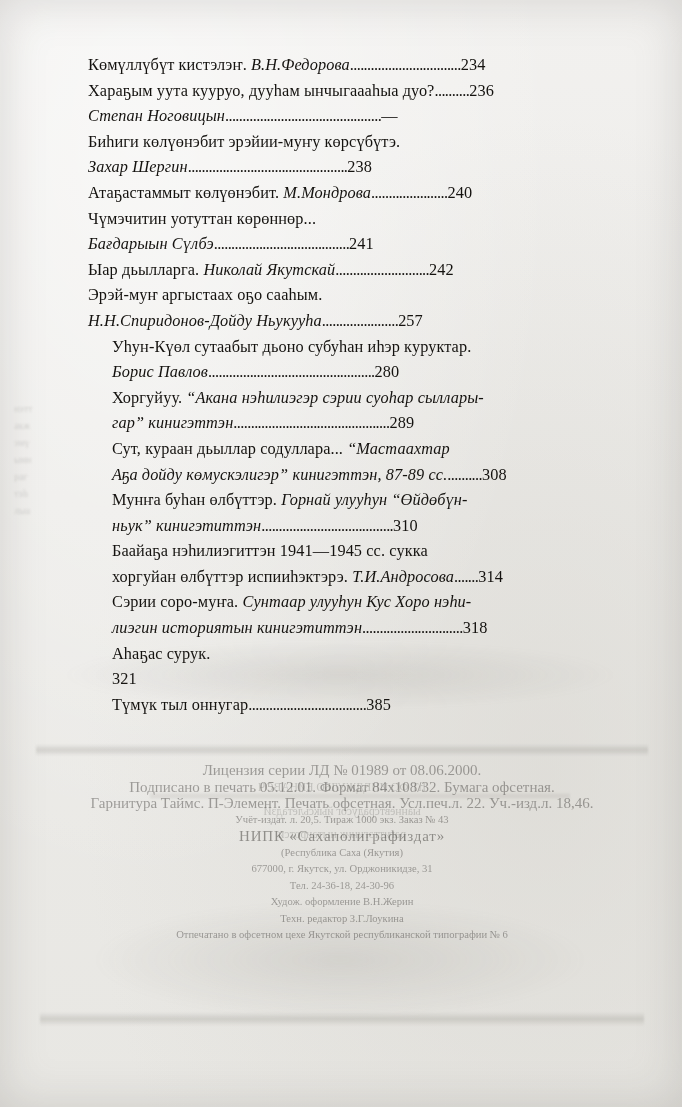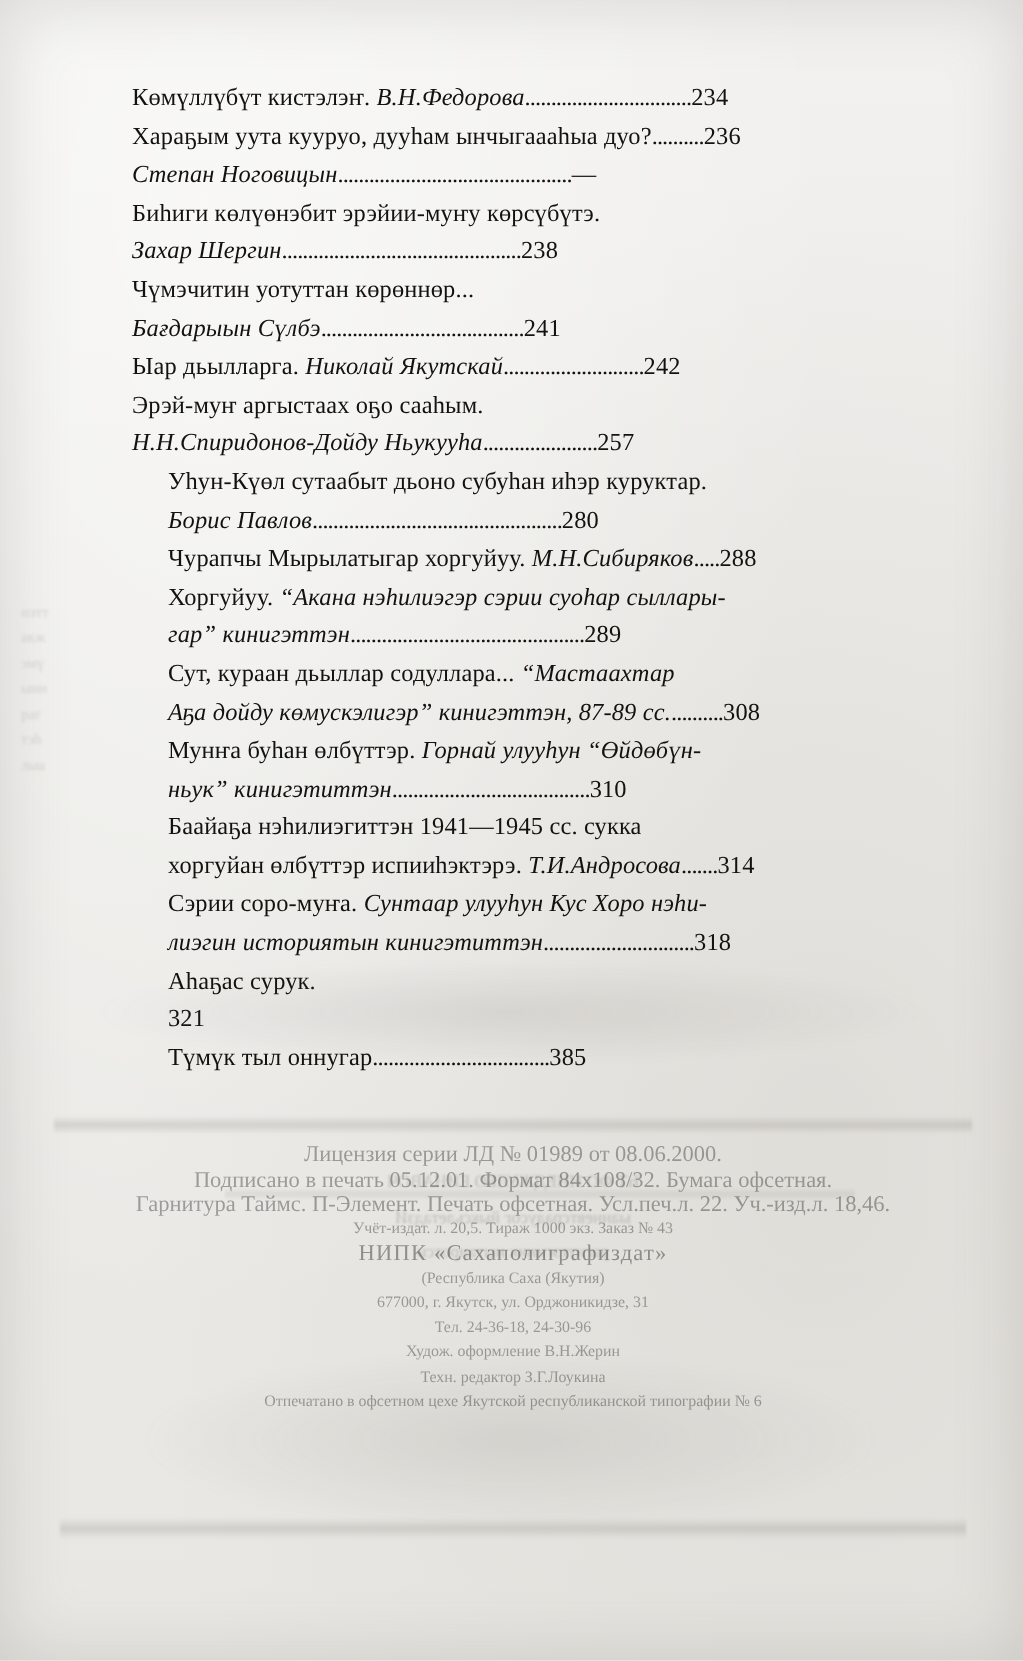--- a/index.html
+++ b/index.html
@@ -161,20 +161,24 @@
     </div>
 
     <div class="entry">
       <span>Биһиги көлүөнэбит эрэйии-муҥу көрсүбүтэ.</span>
     </div>
 
     <div class="entry">
       <span class="it">Захар Шергин</span><span class="leader">..............................................</span><span class="pg">238</span>
     </div>
 
+    <div class="entry">
+      <span>Атаҕастаммыт көлүөнэбит.</span>
+      <span class="it">М.Мондрова</span><span class="leader">......................</span><span class="pg">240</span>
+    </div>
 
     <div class="entry">
       <span>Чүмэчитин уотуттан көрөннөр...</span>
     </div>
 
     <div class="entry">
       <span class="it">Бағдарыын Сүлбэ</span><span class="leader">.......................................</span><span class="pg">241</span>
     </div>
 
     <div class="entry">
@@ -191,24 +195,20 @@
     </div>
 
     <div class="entry indent">
       <span>Уһун-Күөл сутаабыт дьоно субуһан иһэр куруктар.</span>
     </div>
 
     <div class="entry indent">
       <span class="it">Борис Павлов</span><span class="leader">................................................</span><span class="pg">280</span>
     </div>
 
-    <div class="entry indent">
-      <span>Чурапчы Мырылатыгар хоргуйуу.</span>
-      <span class="it">М.Н.Сибиряков</span><span class="leader">.....</span><span class="pg">288</span>
-    </div>
 
     <div class="entry indent">
       <span>Хоргуйуу.</span>
       <span class="it">“Акана нэһилиэгэр сэрии суоһар  сыллары-</span>
     </div>
 
     <div class="entry indent">
       <span class="it">гар” кинигэттэн</span><span class="leader">.............................................</span><span class="pg">289</span>
     </div>
 

